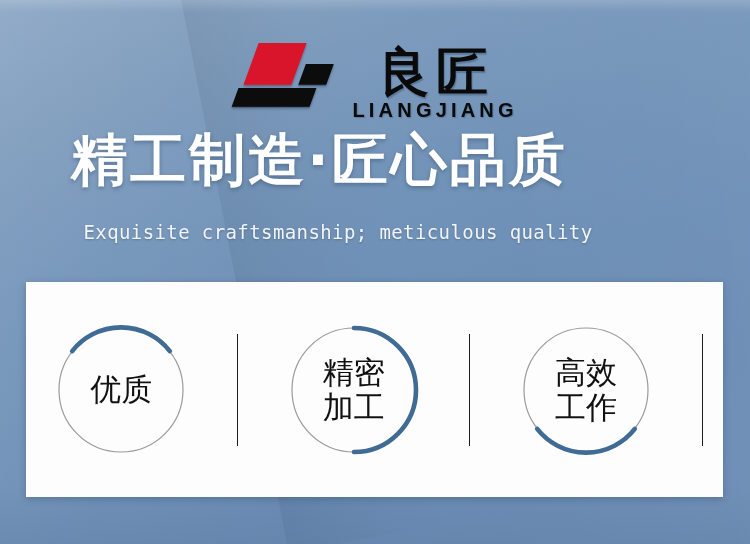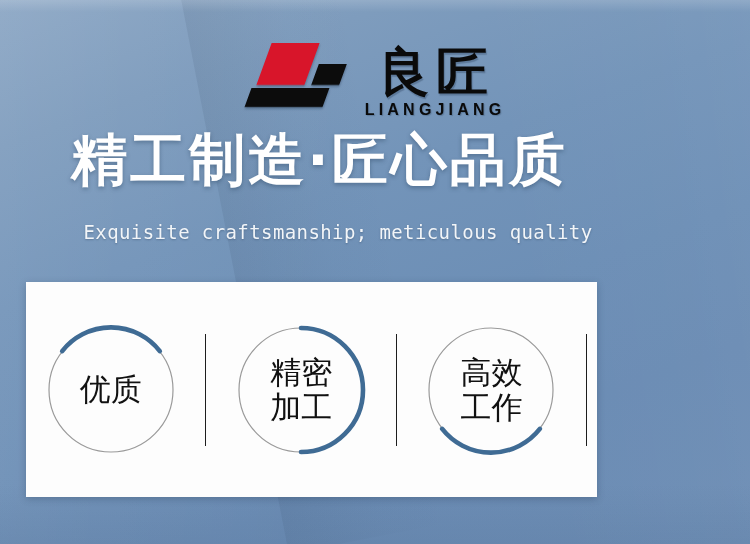--- a/index.html
+++ b/index.html
@@ -131,21 +131,21 @@
     font-size: 52px;
     line-height: 52px;
     font-weight: 700;
     color: #0a0a0a;
     letter-spacing: 6px;
     text-indent: 6px;
     text-shadow: 1px 2px 1px rgba(30,50,75,0.30);
   }
   #logo-en {
     font-family: "Liberation Sans", sans-serif;
-    font-size: 16px;
+    font-size: 20px;
     line-height: 16px;
     font-weight: 700;
     color: #0a0a0a;
     letter-spacing: 4.2px;
     text-indent: 4.2px;
     margin-top: 4px;
     text-shadow: 1px 1px 1px rgba(30,50,75,0.28);
   }
 
   
@@ -177,21 +177,21 @@
     color: #f2f5f8;
     letter-spacing: 0.4px;
     text-shadow: 0 1px 2px rgba(45,70,100,0.40);
   }
 
   
   #feature-card {
     position: absolute;
     left: 26px;
     top: 282px;
-    width: 571px;
+    width: 697px;
     height: 215px;
     background: #fdfdfd;
     box-shadow: 0 2px 7px rgba(35,55,80,0.30);
   }
   #feature-list {
     position: absolute;
     left: 0;
     top: 0;
     width: 100%;
     height: 100%;

